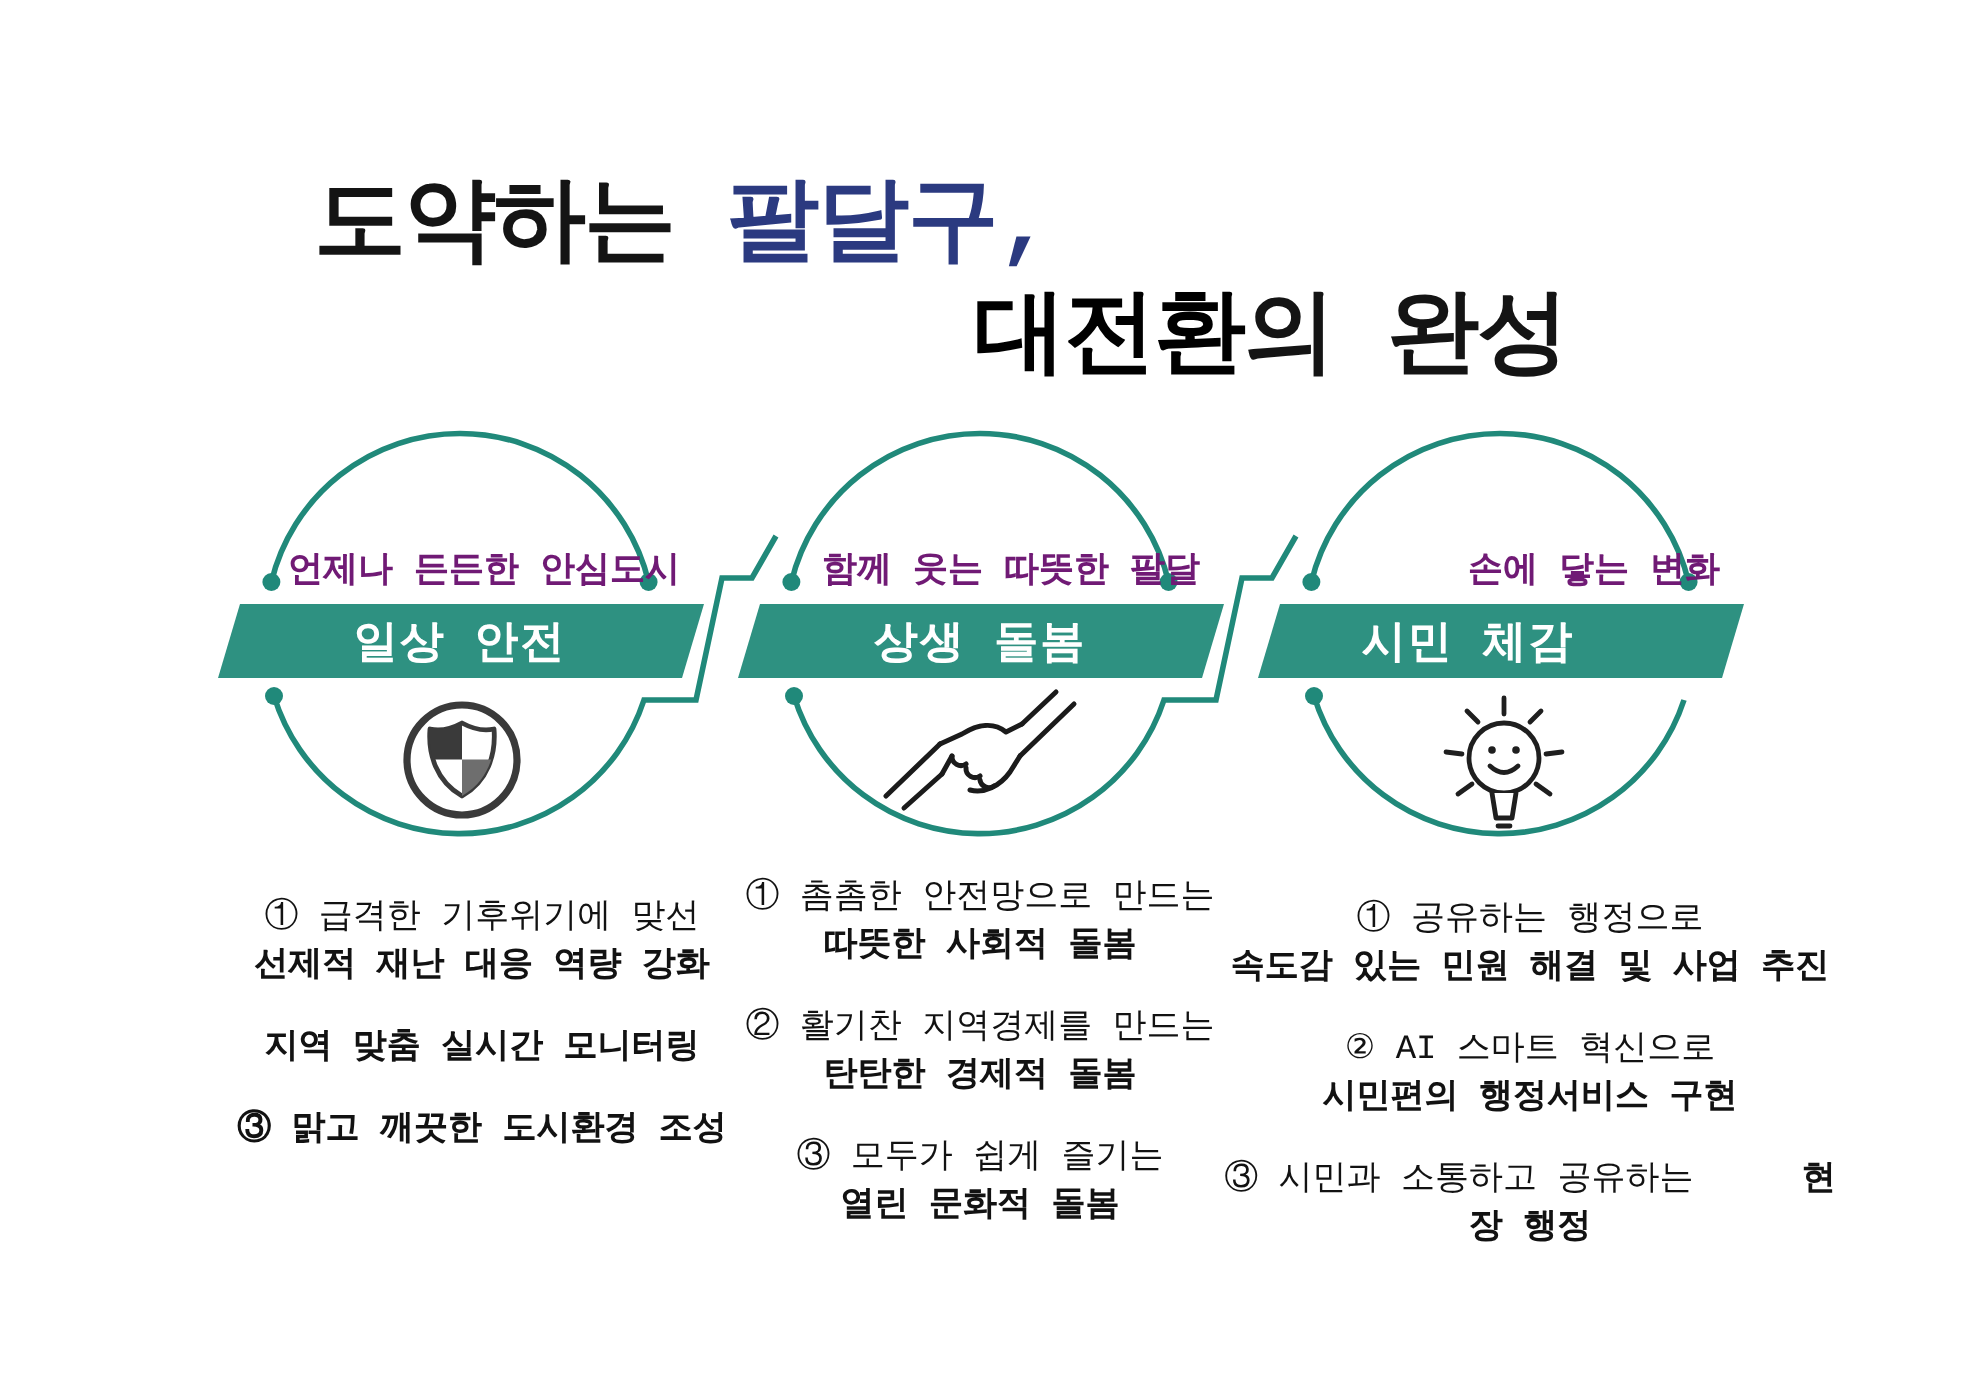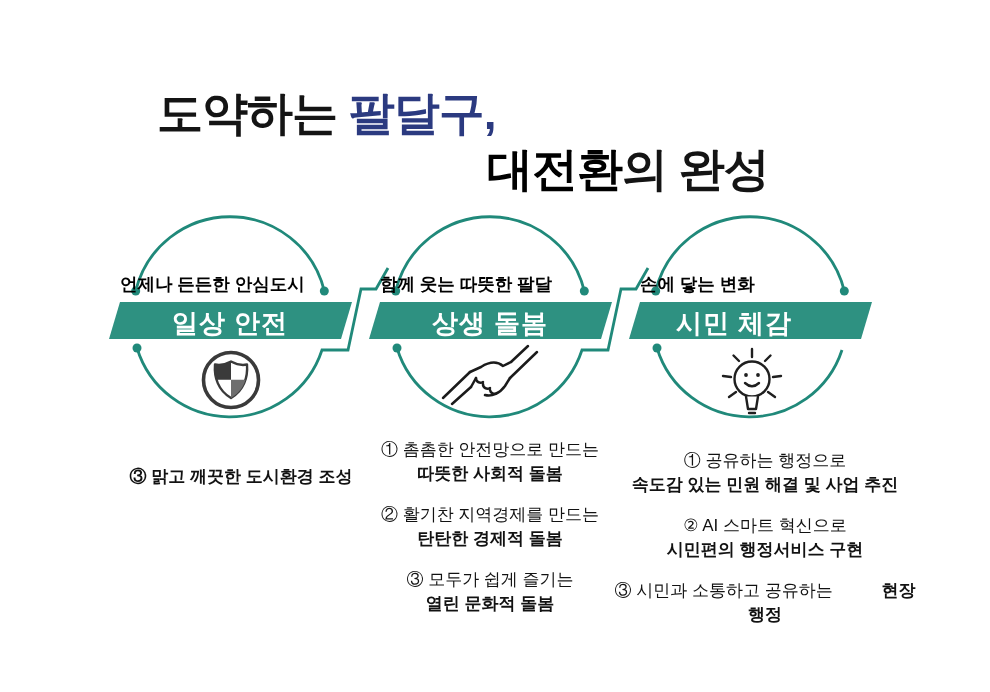--- a/index.html
+++ b/index.html
@@ -1,39 +1,39 @@
 <!DOCTYPE html>
 <html><head>
 <meta charset="utf-8">
 <style>
   html,body{margin:0;padding:0;background:#ffffff;}
   .stage{
     position:relative;width:970px;height:692px;background:#ffffff;overflow:hidden;
-    font-family:Liberation Sans, sans-serif;
+    font-family:Liberation Mono, monospace;
   }
   
   .title-line{position:absolute;font-size:46px;font-weight:800;letter-spacing:-1px;line-height:1;white-space:nowrap;}
   .title-line.t1{left:157px;top:90px;}
   .title-line.t2{left:487px;top:146px;}
   .tk{color:#141414;}
   .navy{color:#2b3a80;}
   .blue{color:#000000;}
   
   svg.graphic{position:absolute;left:0;top:0;}
   .teal-stroke{stroke:#20897a;stroke-width:2.8;fill:none;}
   .teal-dot{fill:#20897a;}
   .banner-poly{fill:#2e9181;}
   
   .tagline{
-    position:absolute;top:272px;width:220px;text-align:left;
-    font-size:17.5px;font-weight:700;color:#000000;white-space:nowrap;
+    position:absolute;top:272px;width:220px;text-align:right;
+    font-size:17.5px;font-weight:700;color:#701a75;white-space:nowrap;
   }
   .banner-label{
     position:absolute;top:306px;width:232px;text-align:center;
-    font-size:26px;font-weight:800;color:#ffffff;letter-spacing:1px;white-space:nowrap;
+    font-size:22px;font-weight:800;color:#ffffff;letter-spacing:1px;white-space:nowrap;
   }
   
   .col{position:absolute;text-align:center;color:#121212;font-size:17px;line-height:24px;}
   .col .item{margin-bottom:17px;}
   .l1{font-weight:500;}
   .l2{font-weight:800;}
   .b{font-weight:800;margin-left:44px;}
 </style>
 </head>
 <body>
@@ -112,20 +112,25 @@
   <div class="tagline" style="left:120px;">언제나 든든한 안심도시</div>
   <div class="tagline" style="left:380px;">함께 웃는 따뜻한 팔달</div>
   <div class="tagline" style="left:640px;">손에 닿는 변화</div>
 
   <div class="banner-label" style="left:114px;">일상 안전</div>
   <div class="banner-label" style="left:374px;">상생 돌봄</div>
   <div class="banner-label" style="left:618px;">시민 체감</div>
 
   <div class="col" style="left:110px;top:448px;width:262px;">
     <div class="item">
+      <div class="l1">① 급격한 기후위기에 맞선</div>
+      <div class="l2">선제적 재난 대응 역량 강화</div>
+    </div>
+    <div class="item">
+      <div class="l2">지역 맞춤 실시간 모니터링</div>
     </div>
     <div class="item">
       <div class="l2">③ 맑고 깨끗한 도시환경 조성</div>
     </div>
   </div>
 
   <div class="col" style="left:368px;top:438px;width:244px;">
     <div class="item">
       <div class="l1">① 촘촘한 안전망으로 만드는</div>
       <div class="l2">따뜻한 사회적 돌봄</div>

